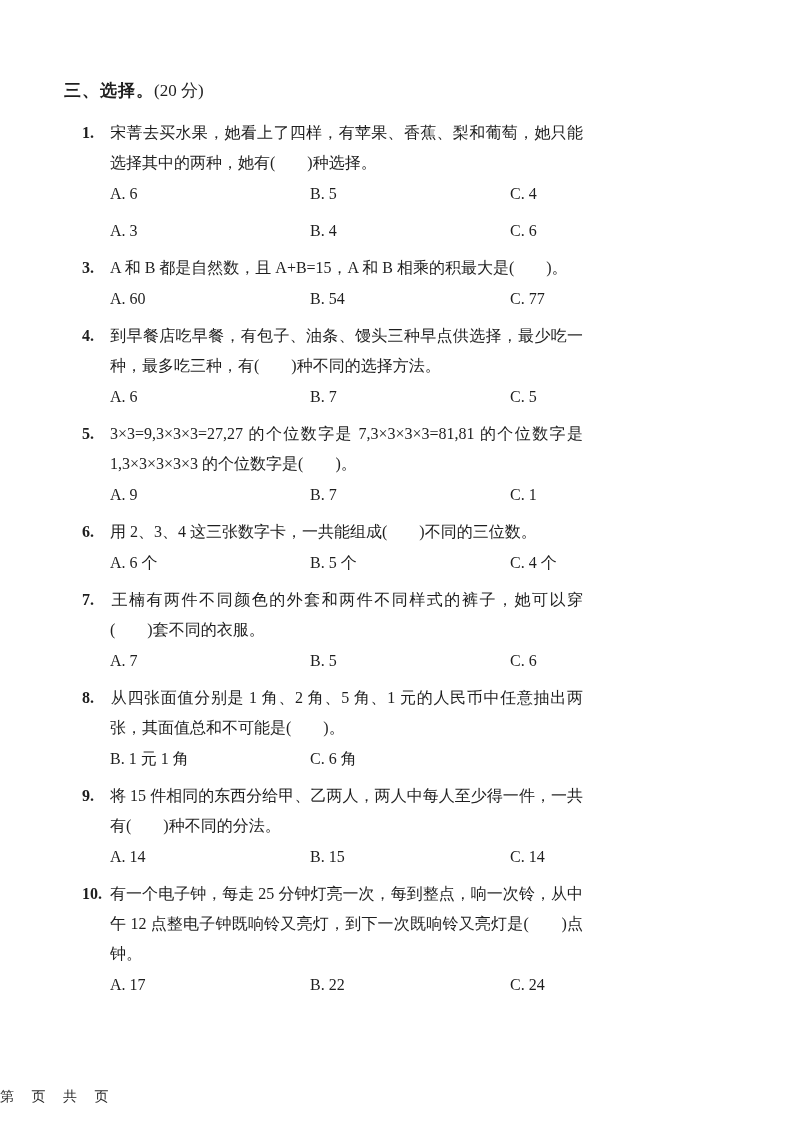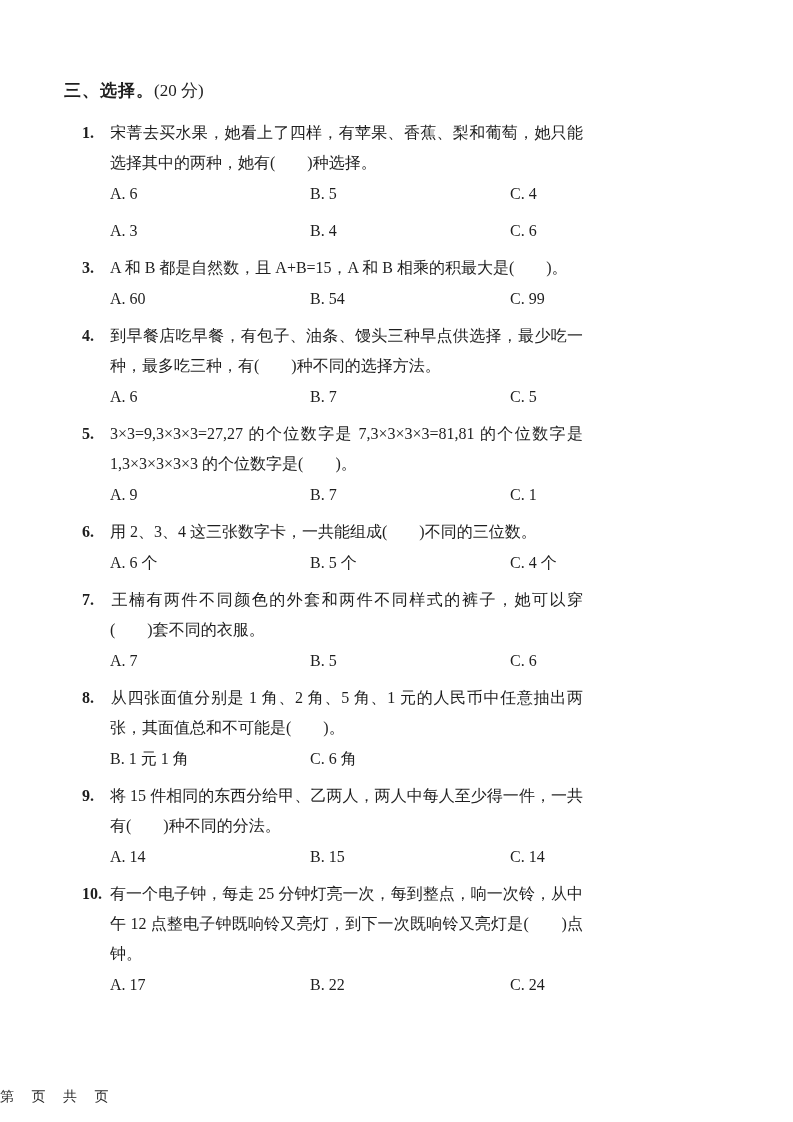--- a/index.html
+++ b/index.html
@@ -98,21 +98,21 @@
         <span class="opt">B. 4</span>
         <span class="opt">C. 6</span>
       </div>
     </div>
 
     <div class="question">
       <div class="q-text"><span class="q-num">3.</span><span>A 和 B 都是自然数，且 A+B=15，A 和 B 相乘的积最大是(　　)。</span></div>
       <div class="options">
         <span class="opt">A. 60</span>
         <span class="opt">B. 54</span>
-        <span class="opt">C. 99</span>
+        <span class="opt">C. 77</span>
       </div>
     </div>
 
     <div class="question">
       <div class="q-text"><span class="q-num">4.</span><span>到早餐店吃早餐，有包子、油条、馒头三种早点供选择，最少吃一种，最多吃三种，有(　　)种不同的选择方法。</span></div>
       <div class="options">
         <span class="opt">A. 6</span>
         <span class="opt">B. 7</span>
         <span class="opt">C. 5</span>
       </div>

